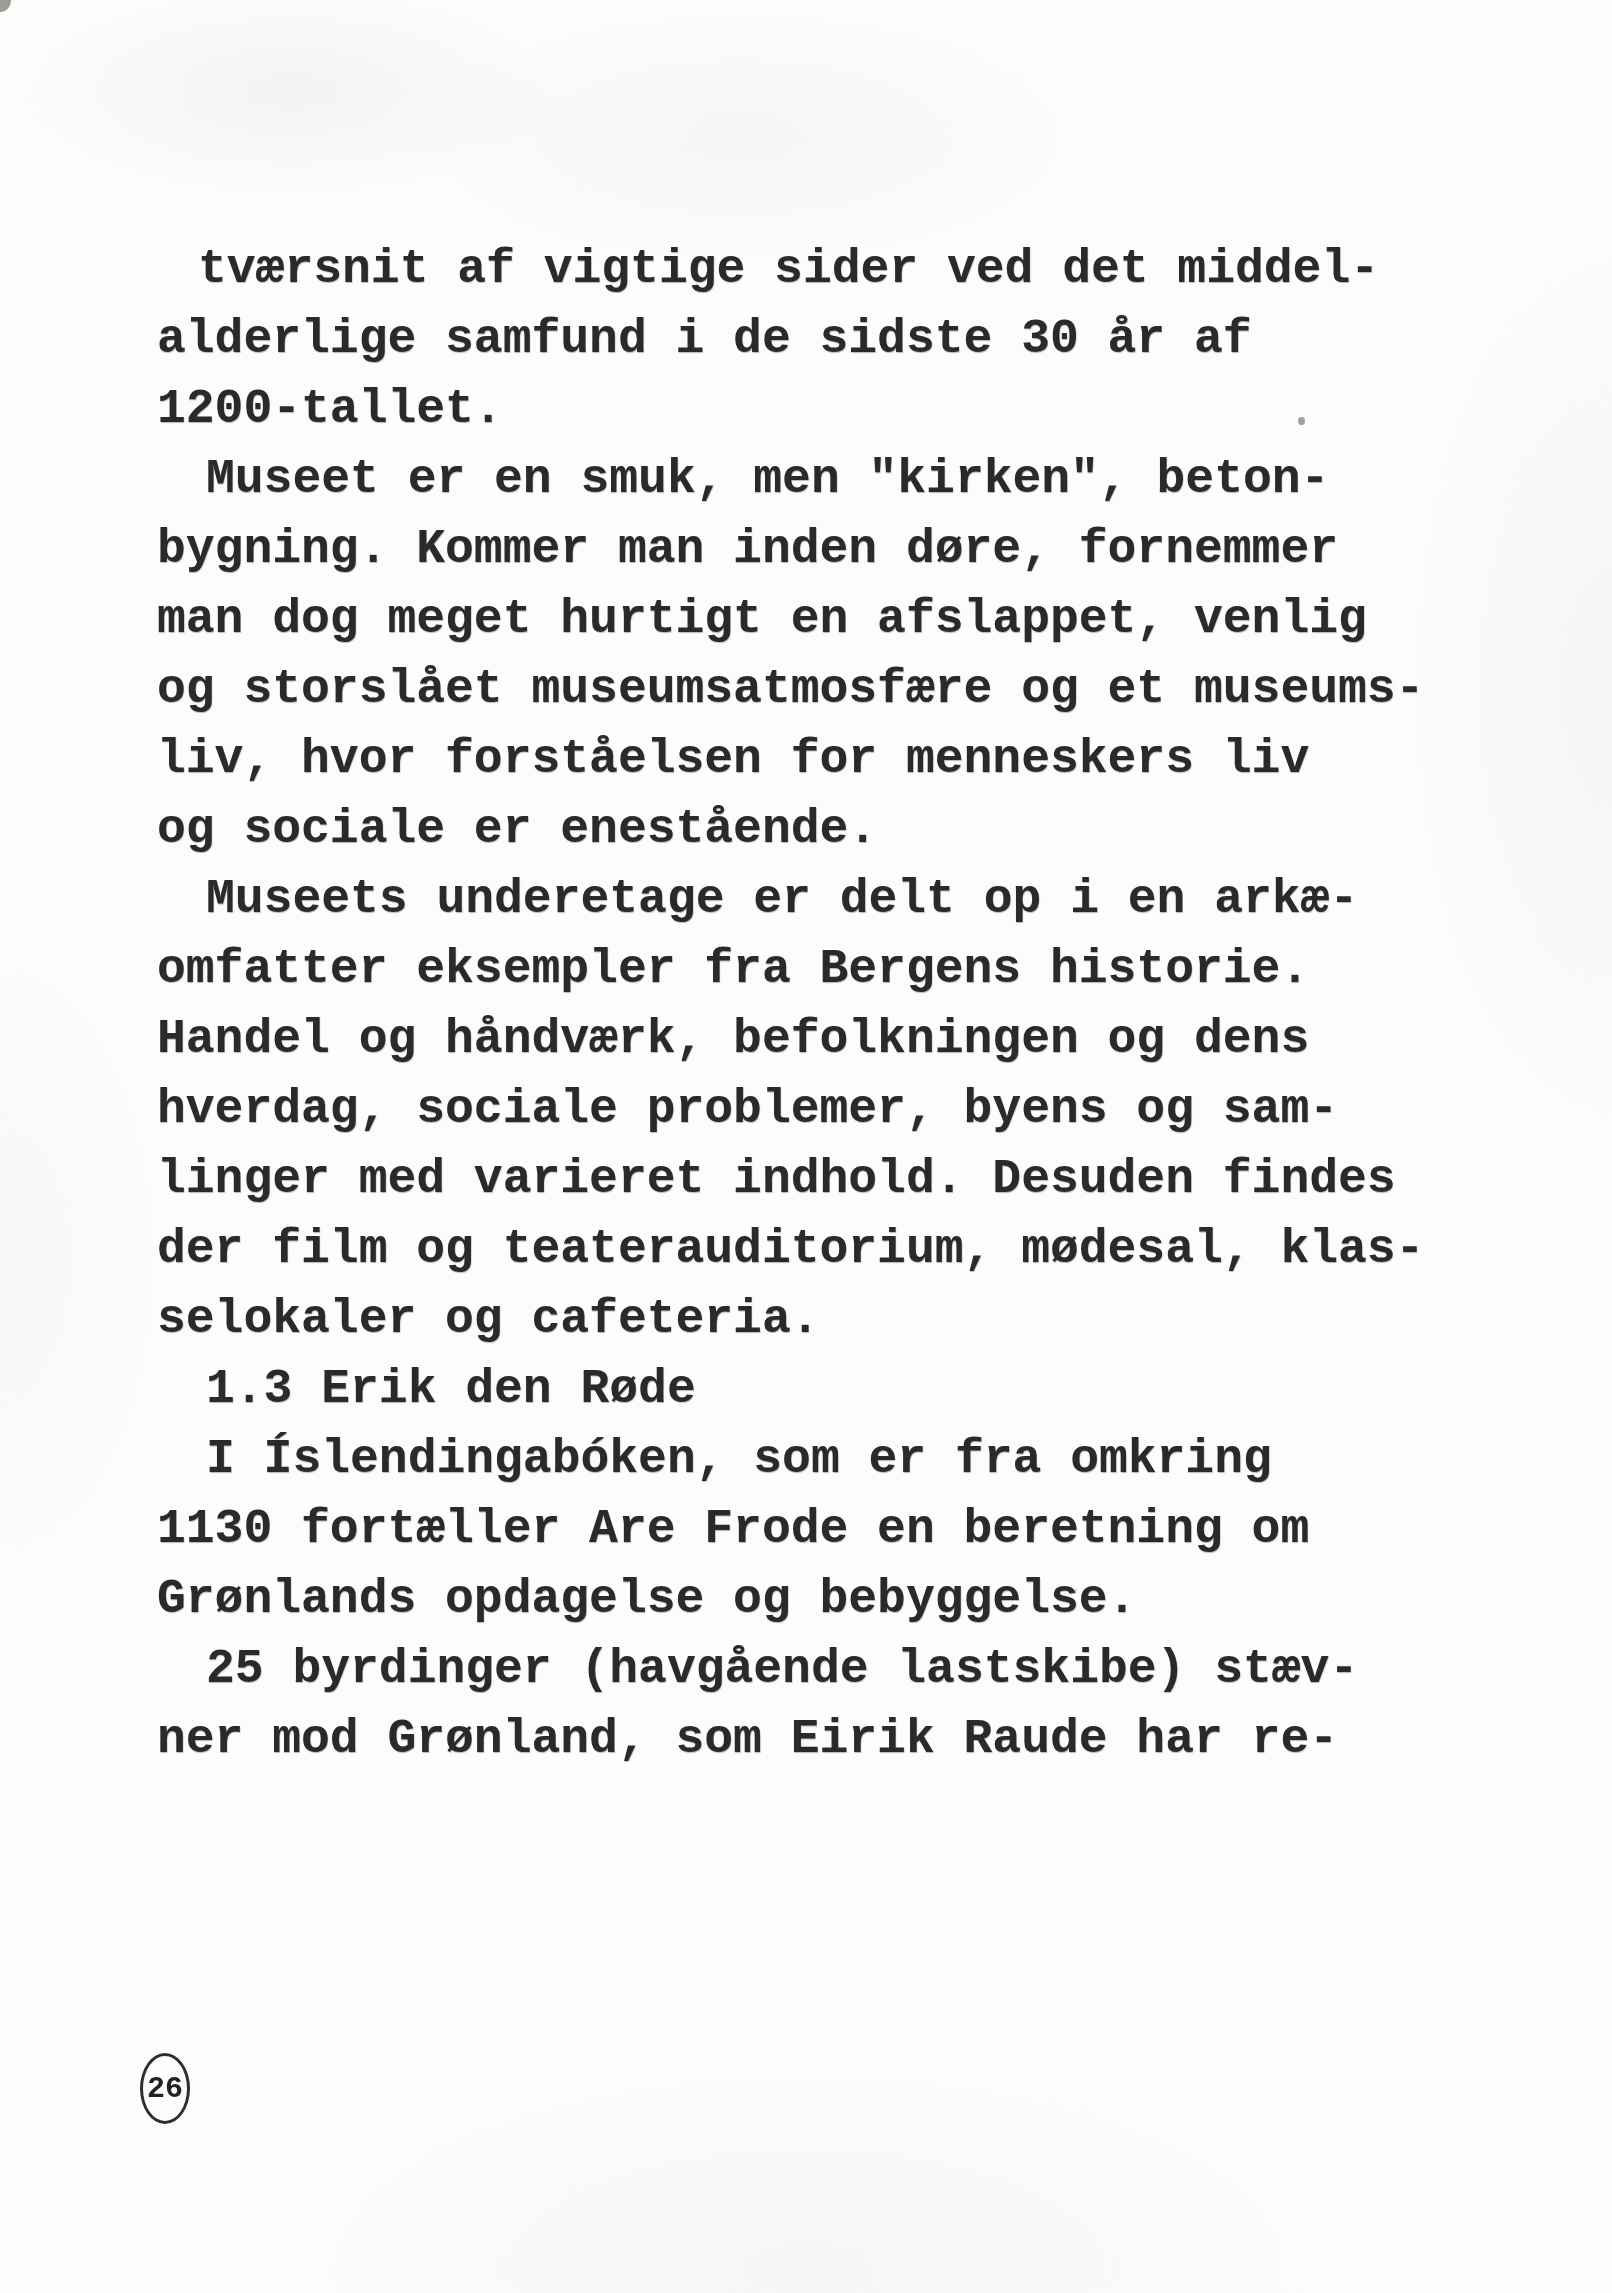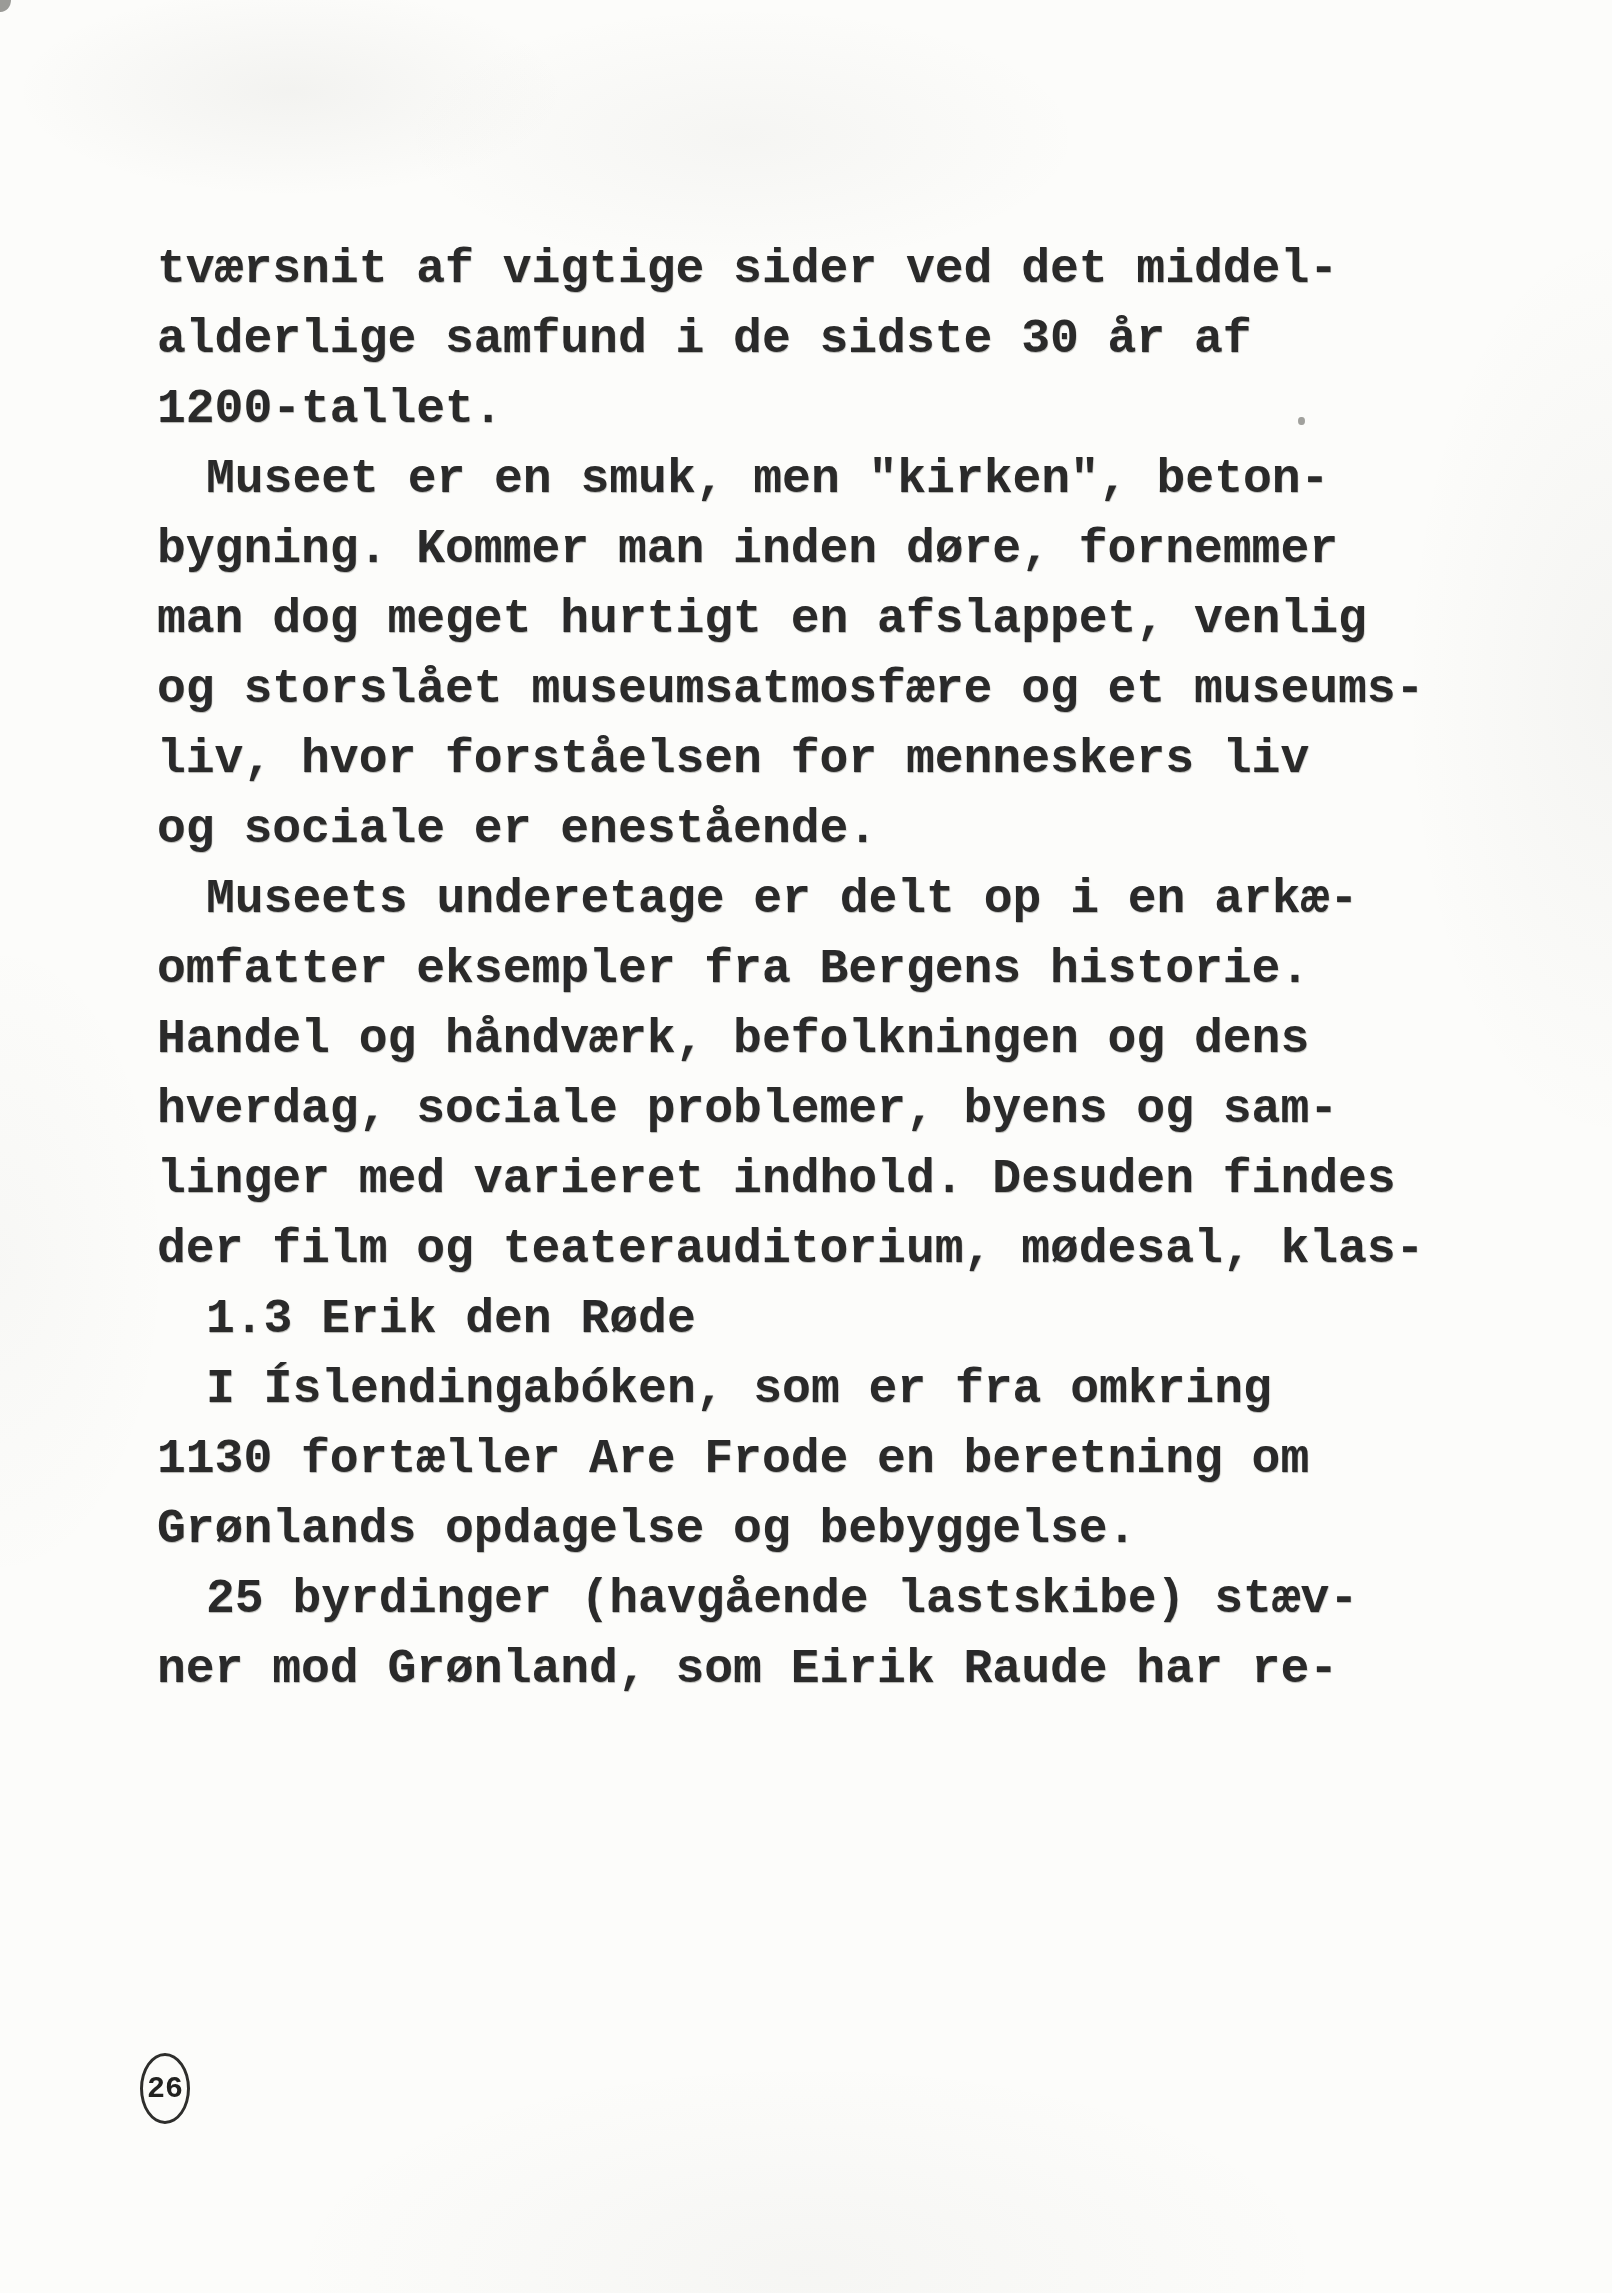--- a/index.html
+++ b/index.html
@@ -85,35 +85,36 @@
   }
 </style>
 </head>
 <body>
 
 <div class="page" style="background-color: rgb(252, 252, 250);">
   <div class="corner-mark"></div>
   <div class="specks"></div>
 
   <div class="textblock" id="textblock">
-      <div class="line" style="color: rgb(42, 42, 42);">tværsnit af vigtige sider ved det middel-</div>
+      <div class="line" style="color: rgb(42, 42, 42); margin-left: 41px;">tværsnit af vigtige sider ved det middel-</div>
       <div class="line" style="color: rgb(42, 42, 42);">alderlige samfund i de sidste 30 år af</div>
       <div class="line" style="color: rgb(42, 42, 42);">1200-tallet.</div>
       <div class="line indent" style="color: rgb(42, 42, 42);">Museet er en smuk, men "kirken", beton-</div>
       <div class="line" style="color: rgb(42, 42, 42);">bygning. Kommer man inden døre, fornemmer</div>
       <div class="line" style="color: rgb(42, 42, 42);">man dog meget hurtigt en afslappet, venlig</div>
       <div class="line" style="color: rgb(42, 42, 42);">og storslået museumsatmosfære og et museums-</div>
       <div class="line" style="color: rgb(42, 42, 42);">liv, hvor forståelsen for menneskers liv</div>
       <div class="line" style="color: rgb(42, 42, 42);">og sociale er enestående.</div>
       <div class="line indent" style="color: rgb(42, 42, 42);">Museets underetage er delt op i en arkæ-</div>
       <div class="line" style="color: rgb(42, 42, 42);">omfatter eksempler fra Bergens historie.</div>
       <div class="line" style="color: rgb(42, 42, 42);">Handel og håndværk, befolkningen og dens</div>
       <div class="line" style="color: rgb(42, 42, 42);">hverdag, sociale problemer, byens og sam-</div>
       <div class="line" style="color: rgb(42, 42, 42);">linger med varieret indhold. Desuden findes</div>
       <div class="line" style="color: rgb(42, 42, 42);">der film og teaterauditorium, mødesal, klas-</div>
+      <div class="line" style="color: rgb(42, 42, 42);">selokaler og cafeteria.</div>
       <div class="line indent" style="color: rgb(42, 42, 42);">1.3 Erik den Røde</div>
       <div class="line indent" style="color: rgb(42, 42, 42);">I Íslendingabóken, som er fra omkring</div>
       <div class="line" style="color: rgb(42, 42, 42);">1130 fortæller Are Frode en beretning om</div>
       <div class="line" style="color: rgb(42, 42, 42);">Grønlands opdagelse og bebyggelse.</div>
       <div class="line indent" style="color: rgb(42, 42, 42);">25 byrdinger (havgående lastskibe) stæv-</div>
       <div class="line" style="color: rgb(42, 42, 42);">ner mod Grønland, som Eirik Raude har re-</div>
     </div>
 
   <div class="page-number-badge">
     <span>26</span>

